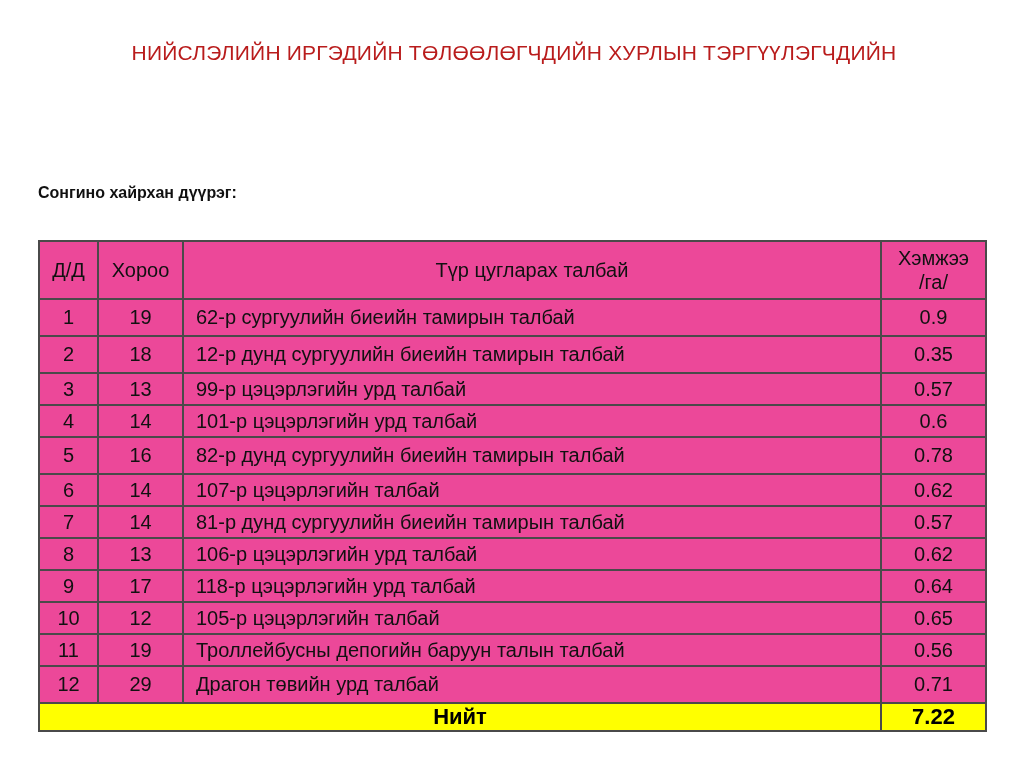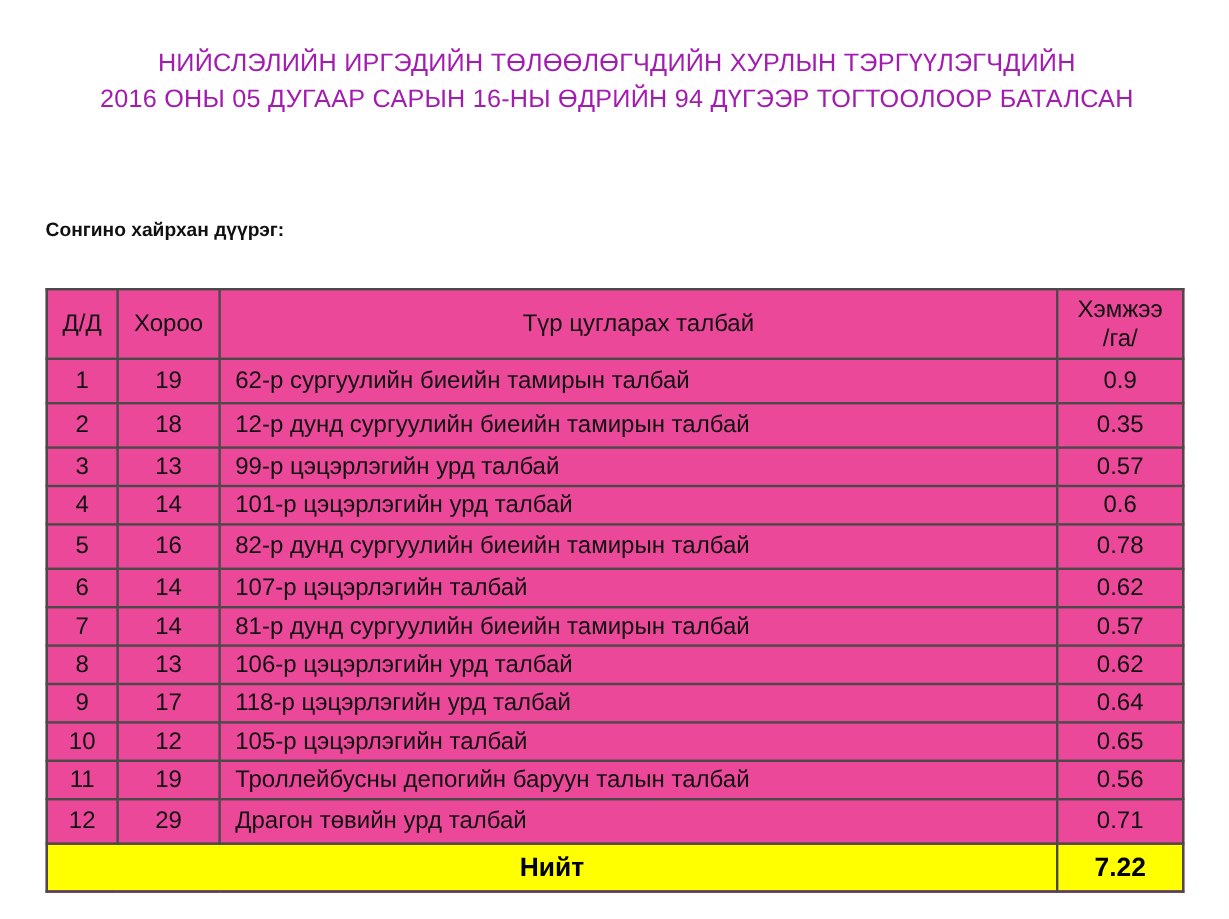--- a/index.html
+++ b/index.html
@@ -14,21 +14,21 @@
   .page { position: absolute; inset: 0; background: #ffffff; }
 
   
   .doc-title {
     position: absolute;
     top: 38px; left: 4px; right: 0;
     text-align: center;
     font-size: 21px;
     line-height: 30px;
     font-weight: 400;
-    color: #a21caf;
+    color: #b91c1c;
     letter-spacing: 0.2px;
   }
 
   
   .district-heading {
     position: absolute;
     top: 184px; left: 38px;
     font-size: 16px;
     font-weight: 700;
     color: #101010;
@@ -63,36 +63,35 @@
     line-height: 24px;
   }
   table.areas tbody td { height: 32px; text-align: center; }
   table.areas tbody td.site-cell { text-align: left; padding-left: 12px; border-radius: 11px; }
   table.areas tbody tr:nth-child(1) td,
   table.areas tbody tr:nth-child(2) td,
   table.areas tbody tr:nth-child(5) td,
   table.areas tbody tr:nth-child(12) td { height: 37px; }
 
   table.areas tfoot td {
-    height: 40px;
+    height: 28px;
     font-weight: 700;
     font-size: 22px;
     text-align: center;
     color: #000000;
   }
   .unit-line { display: block; }
 </style>
 </head>
 <body>
 
 <div class="page">
 
   <div class="doc-title">
     <div>НИЙСЛЭЛИЙН ИРГЭДИЙН ТӨЛӨӨЛӨГЧДИЙН ХУРЛЫН ТЭРГҮҮЛЭГЧДИЙН</div>
-    <div>2016 ОНЫ 05 ДУГААР САРЫН 16-НЫ ӨДРИЙН 94 ДҮГЭЭР ТОГТООЛООР БАТАЛСАН</div>
   </div>
 
   <div class="district-heading">Сонгино хайрхан дүүрэг:</div>
 
   <div class="areas-table-wrap">
     <table class="areas">
       <colgroup>
         <col class="c-no">
           <col class="c-khoroo">
           <col class="c-site">

